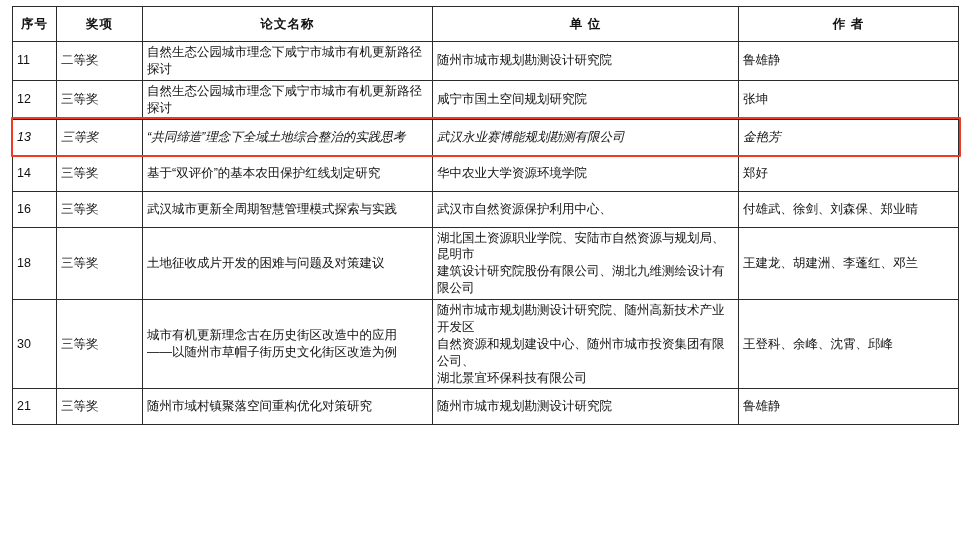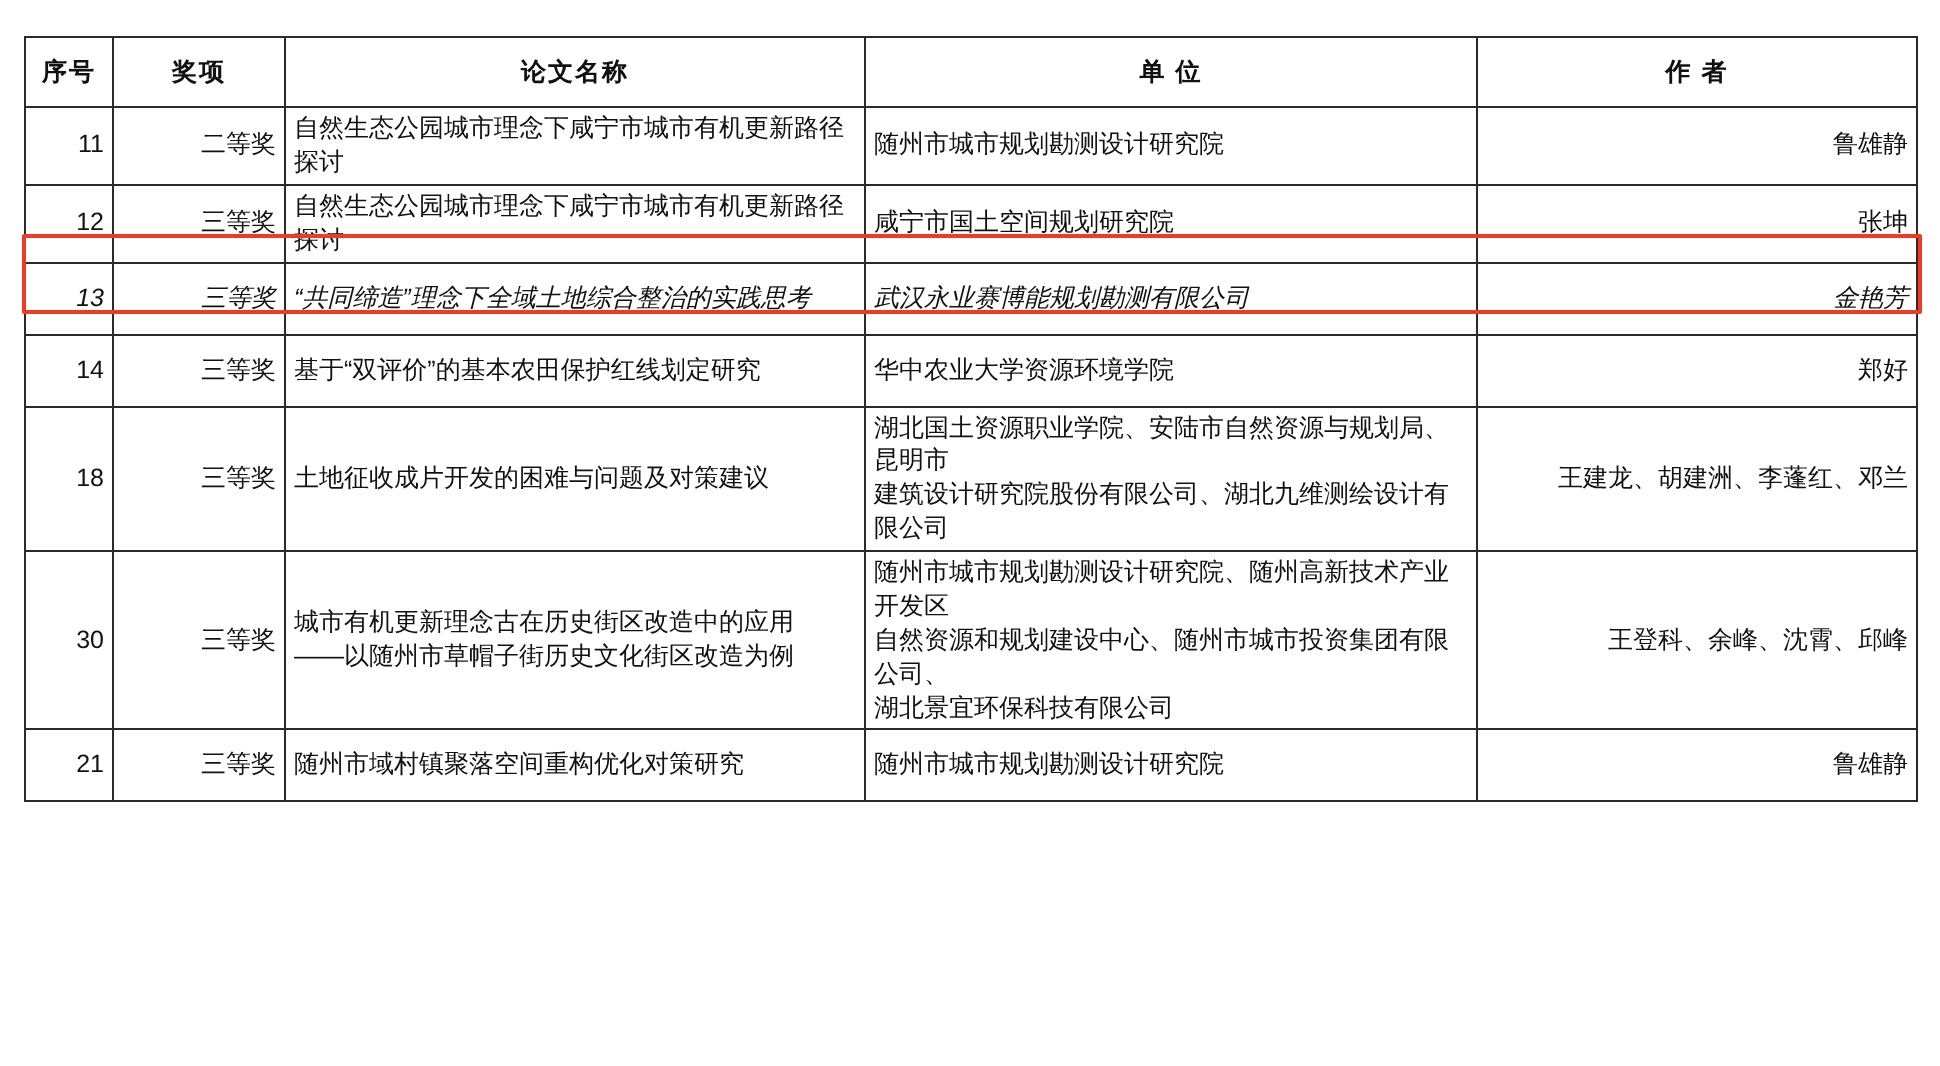--- a/index.html
+++ b/index.html
@@ -13,21 +13,21 @@
     font-family: "Liberation Sans", "DejaVu Sans", sans-serif;
     color: #1a1a1a;
     overflow: hidden;
   }
   .page {
     position: relative;
     width: 970px;
     height: 501px;
     background: #ffffff;
     box-sizing: border-box;
-    padding: 18px 12px 0 12px;
+    padding: 6px 12px 0 12px;
   }
   table.award-table {
     border-collapse: collapse;
     width: 946px;
     table-layout: fixed;
   }
   table.award-table th,
   table.award-table td {
     border: 1px solid #2b2b2b;
     padding: 2px 4px;
@@ -45,21 +45,21 @@
   }
   .col-no    { width: 44px; }
   .col-award { width: 86px; }
   .col-title { width: 290px; }
   .col-unit  { width: 306px; }
   .col-author{ width: 220px; }
 
   td.c-no,
   td.c-award,
   td.c-author {
-    text-align: right;
+    text-align: left;
     margin-left: 20px;
   }
   td.c-title,
   td.c-unit {
     text-align: left;
     padding-left: 10px;
   }
   tbody tr {
     height: 36px;
   }
@@ -134,20 +134,27 @@
 
       <tr>
         <td class="c-no">14</td>
         <td class="c-award">三等奖</td>
         <td class="c-title multi-line">基于“双评价”的基本农田保护红线划定研究</td>
         <td class="c-unit multi-line">华中农业大学资源环境学院</td>
         <td class="c-author multi-line">郑好</td>
       </tr>
 
 
+      <tr>
+        <td class="c-no">16</td>
+        <td class="c-award">三等奖</td>
+        <td class="c-title multi-line">武汉城市更新全周期智慧管理模式探索与实践</td>
+        <td class="c-unit multi-line">武汉市自然资源保护利用中心、</td>
+        <td class="c-author multi-line">付雄武、徐剑、刘森保、郑业晴</td>
+      </tr>
 
 
       <tr class="tall">
         <td class="c-no">18</td>
         <td class="c-award">三等奖</td>
         <td class="c-title multi-line">土地征收成片开发的困难与问题及对策建议</td>
         <td class="c-unit multi-line">湖北国土资源职业学院、安陆市自然资源与规划局、昆明市
 建筑设计研究院股份有限公司、湖北九维测绘设计有限公司</td>
         <td class="c-author multi-line">王建龙、胡建洲、李蓬红、邓兰</td>
       </tr>

